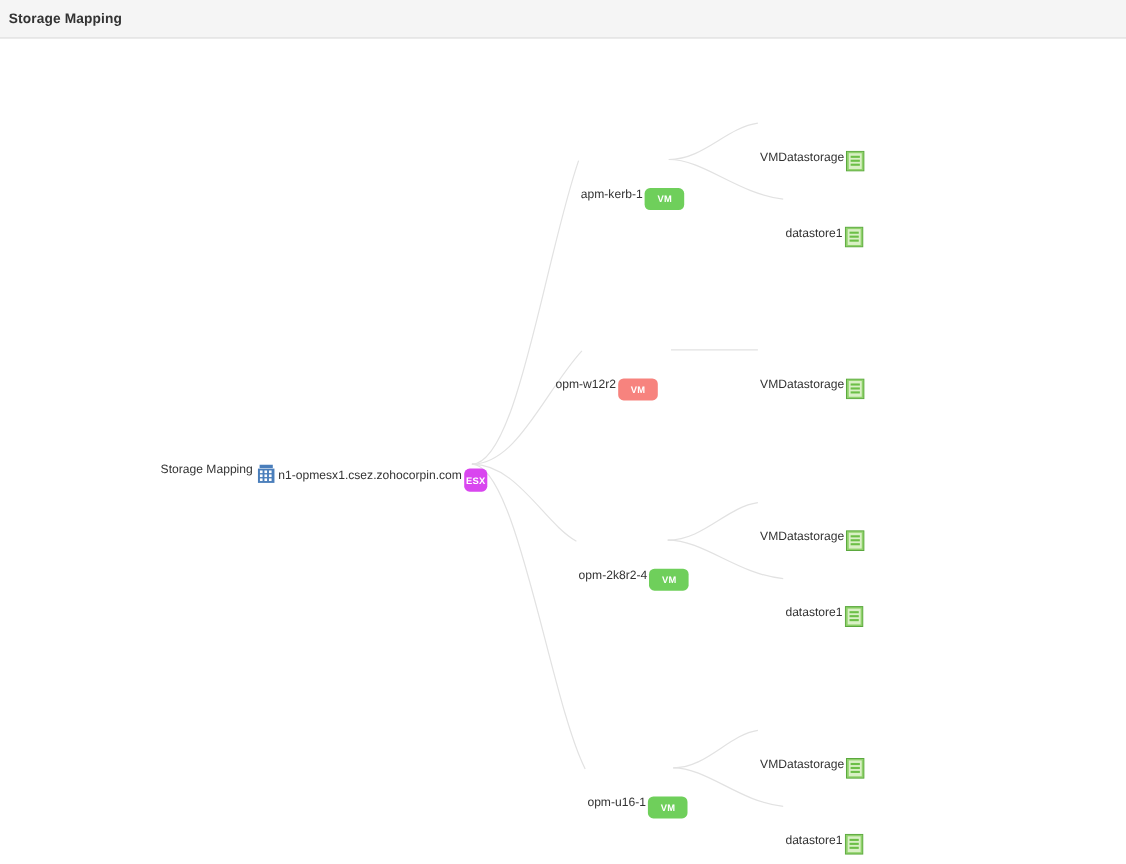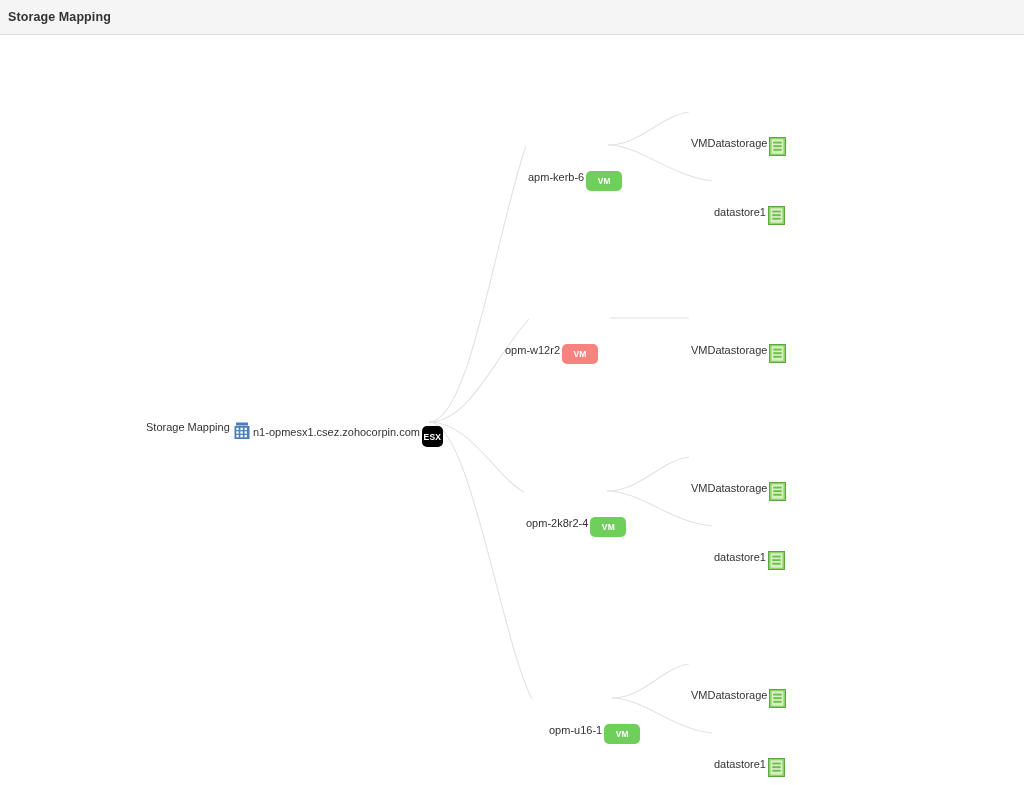--- a/index.html
+++ b/index.html
@@ -68,21 +68,21 @@
     color: #333333;
     line-height: 12px;
     padding-right: 2px;
   }
 
   
   .badge-esx {
     width: 21px;
     height: 21px;
     border-radius: 5px;
-    background: #000000;
+    background: #d946ef;
     color: #ffffff;
     font-size: 8.5px;
     font-weight: bold;
     display: flex;
     align-items: center;
     justify-content: center;
     letter-spacing: 0.2px;
     flex: none;
   }
 
@@ -169,21 +169,21 @@
       </svg>
     </span>
   </div>
 
   <div class="node" id="node-host" style="left:253px; top:390px;">
     <span class="node-label">n1-opmesx1.csez.zohocorpin.com</span>
     <span class="badge-esx">ESX</span>
   </div>
 
   <div class="node" style="left:528px; top:135px;">
-    <span class="node-label">apm-kerb-6</span>
+    <span class="node-label">apm-kerb-1</span>
     <span class="badge-vm state-up">VM</span>
   </div>
   <div class="node" style="left:691px; top:101px;">
     <span class="node-label">VMDatastorage</span>
     <span>
       <svg class="icon-datastore" viewBox="0 0 17 19" xmlns="http://www.w3.org/2000/svg">
         <rect x="0.5" y="0.5" width="16" height="18" fill="#8fd16a" stroke="#5ba83e" stroke-width="1"></rect>
         <rect x="2.6" y="2.3" width="11.8" height="14.4" fill="#d9f0c5"></rect>
         <g fill="#6cbf47">
           <rect x="4.3" y="4.6" width="8.4" height="1.9"></rect>
@@ -253,21 +253,21 @@
         <rect x="2.6" y="2.3" width="11.8" height="14.4" fill="#d9f0c5"></rect>
         <g fill="#6cbf47">
           <rect x="4.3" y="4.6" width="8.4" height="1.9"></rect>
           <rect x="4.3" y="8.2" width="8.4" height="1.9"></rect>
           <rect x="4.3" y="11.8" width="8.4" height="1.9"></rect>
         </g>
       </svg>
     </span>
   </div>
 
-  <div class="node" style="left:534px; top:688px;margin-left:15px;">
+  <div class="node" style="left:534px; top:688px;">
     <span class="node-label">opm-u16-1</span>
     <span class="badge-vm state-up">VM</span>
   </div>
   <div class="node" style="left:691px; top:653px;">
     <span class="node-label">VMDatastorage</span>
     <span>
       <svg class="icon-datastore" viewBox="0 0 17 19" xmlns="http://www.w3.org/2000/svg">
         <rect x="0.5" y="0.5" width="16" height="18" fill="#8fd16a" stroke="#5ba83e" stroke-width="1"></rect>
         <rect x="2.6" y="2.3" width="11.8" height="14.4" fill="#d9f0c5"></rect>
         <g fill="#6cbf47">

